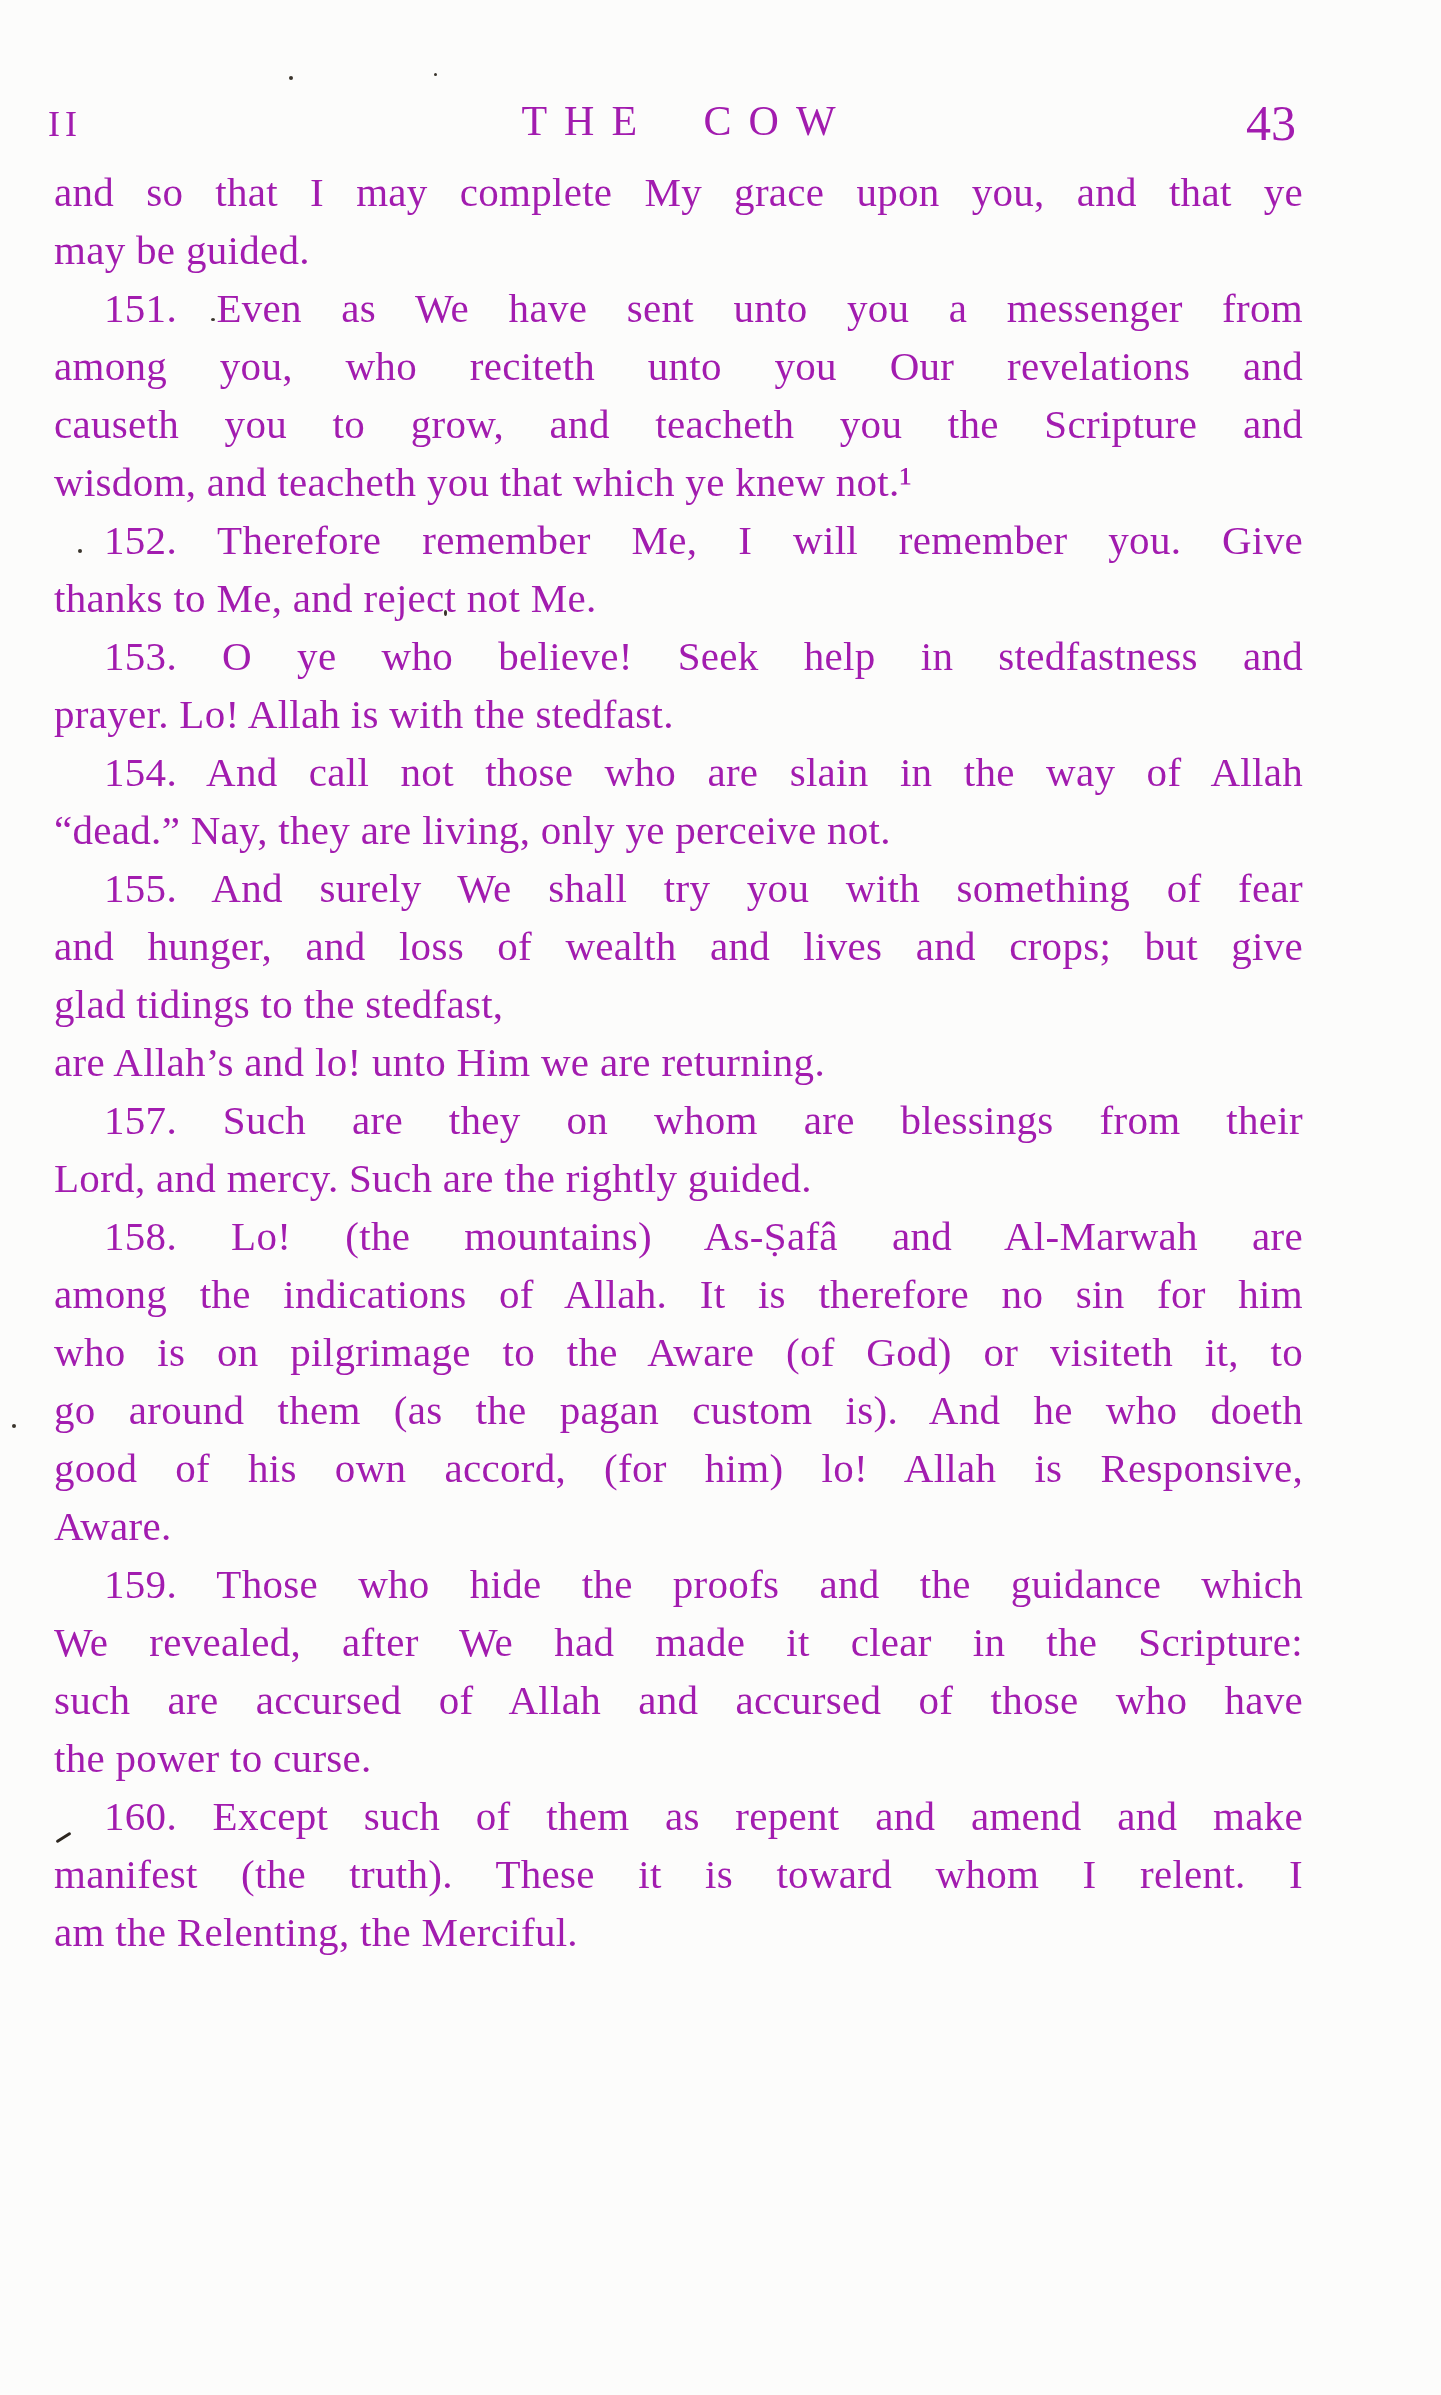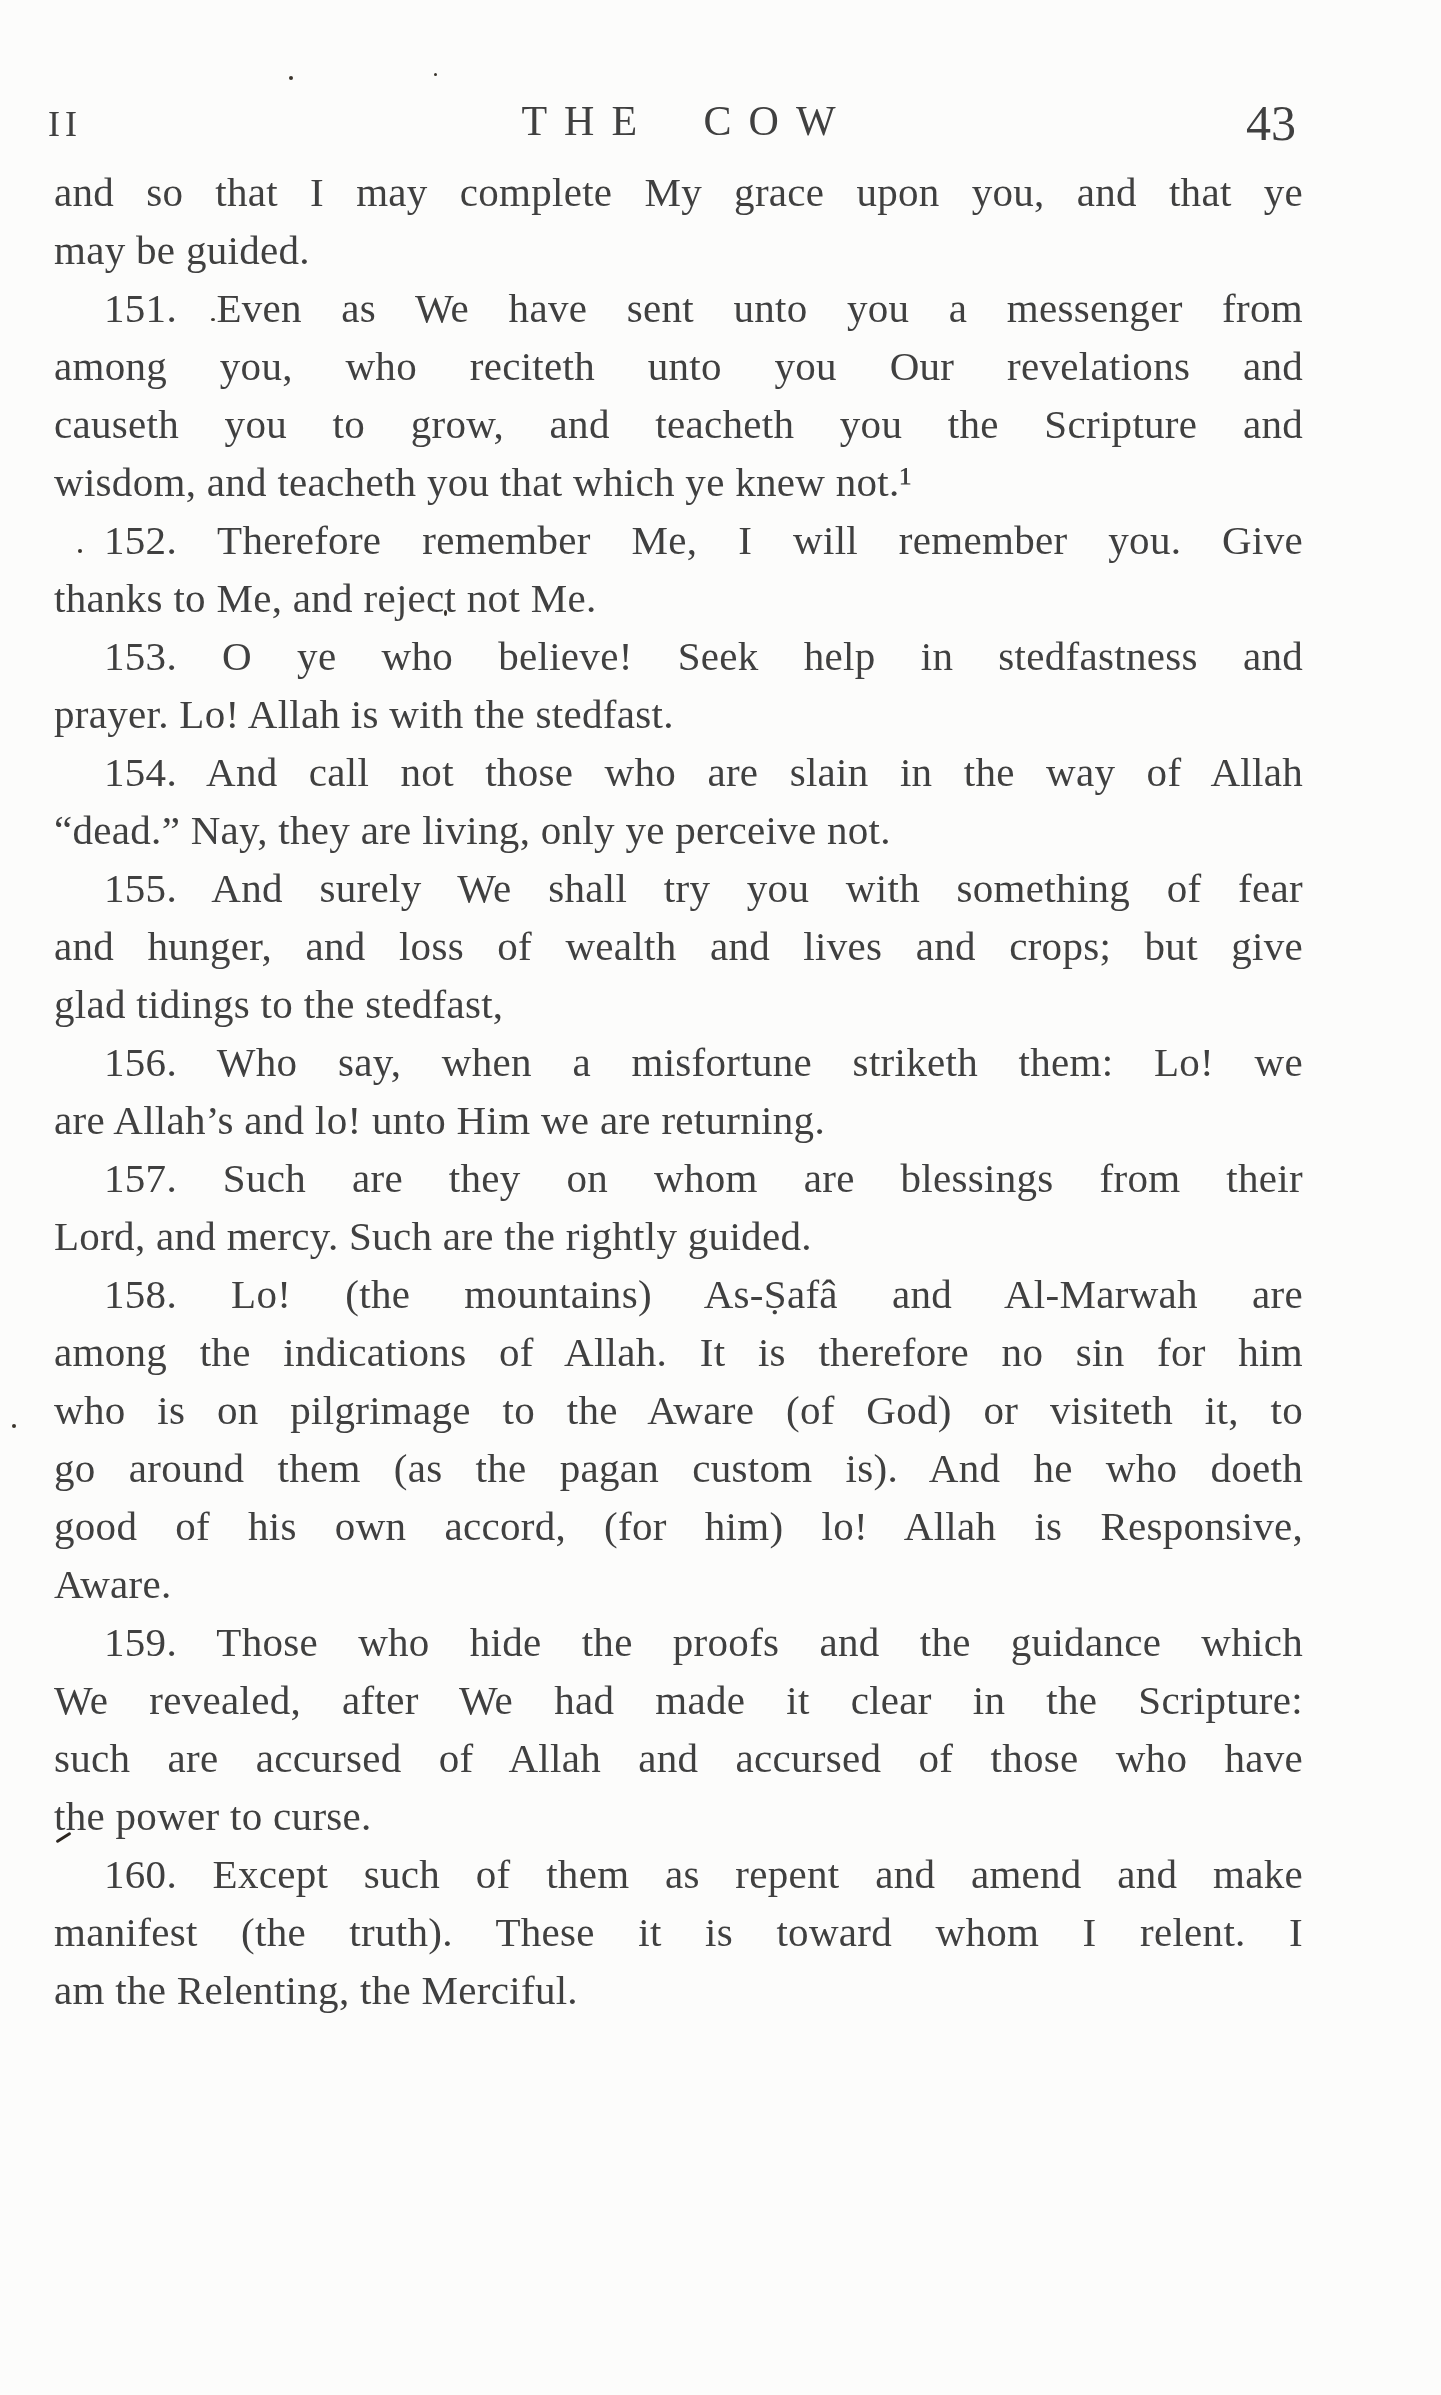--- a/index.html
+++ b/index.html
@@ -7,21 +7,21 @@
     padding: 0;
     background: #fcfcfb;
   }
   .page {
     position: relative;
     width: 1441px;
     height: 2035px;
     background: #fcfcfb;
     overflow: hidden;
     font-family: "Liberation Serif", "DejaVu Serif", serif;
-    color: #404040;
+    color: #a21caf;
   }
   
   .running-head {
     position: absolute;
     top: 98px;
     left: 54px;
     width: 1249px;
     height: 46px;
   }
   .surah-num {
@@ -147,21 +147,20 @@
       <div class="paragraph">
         <div class="line indent">154. And call not those who are slain in the way of Allah</div>
         <div class="line last">“dead.” Nay, they are living, only ye perceive not.</div>
       </div>
       <div class="paragraph">
         <div class="line indent">155. And surely We shall try you with something of fear</div>
         <div class="line">and hunger, and loss of wealth and lives and crops; but give</div>
         <div class="line last">glad tidings to the stedfast,</div>
       </div>
       <div class="paragraph">
-        <div class="line indent">156. Who say, when a misfortune striketh them: Lo! we</div>
         <div class="line last">are Allah’s and lo! unto Him we are returning.</div>
       </div>
       <div class="paragraph">
         <div class="line indent">157. Such are they on whom are blessings from their</div>
         <div class="line last">Lord, and mercy. Such are the rightly guided.</div>
       </div>
       <div class="paragraph">
         <div class="line indent">158. Lo! (the mountains) As-Ṣafâ and Al-Marwah are</div>
         <div class="line">among the indications of Allah. It is therefore no sin for him</div>
         <div class="line">who is on pilgrimage to the Aware (of God) or visiteth it, to</div>

